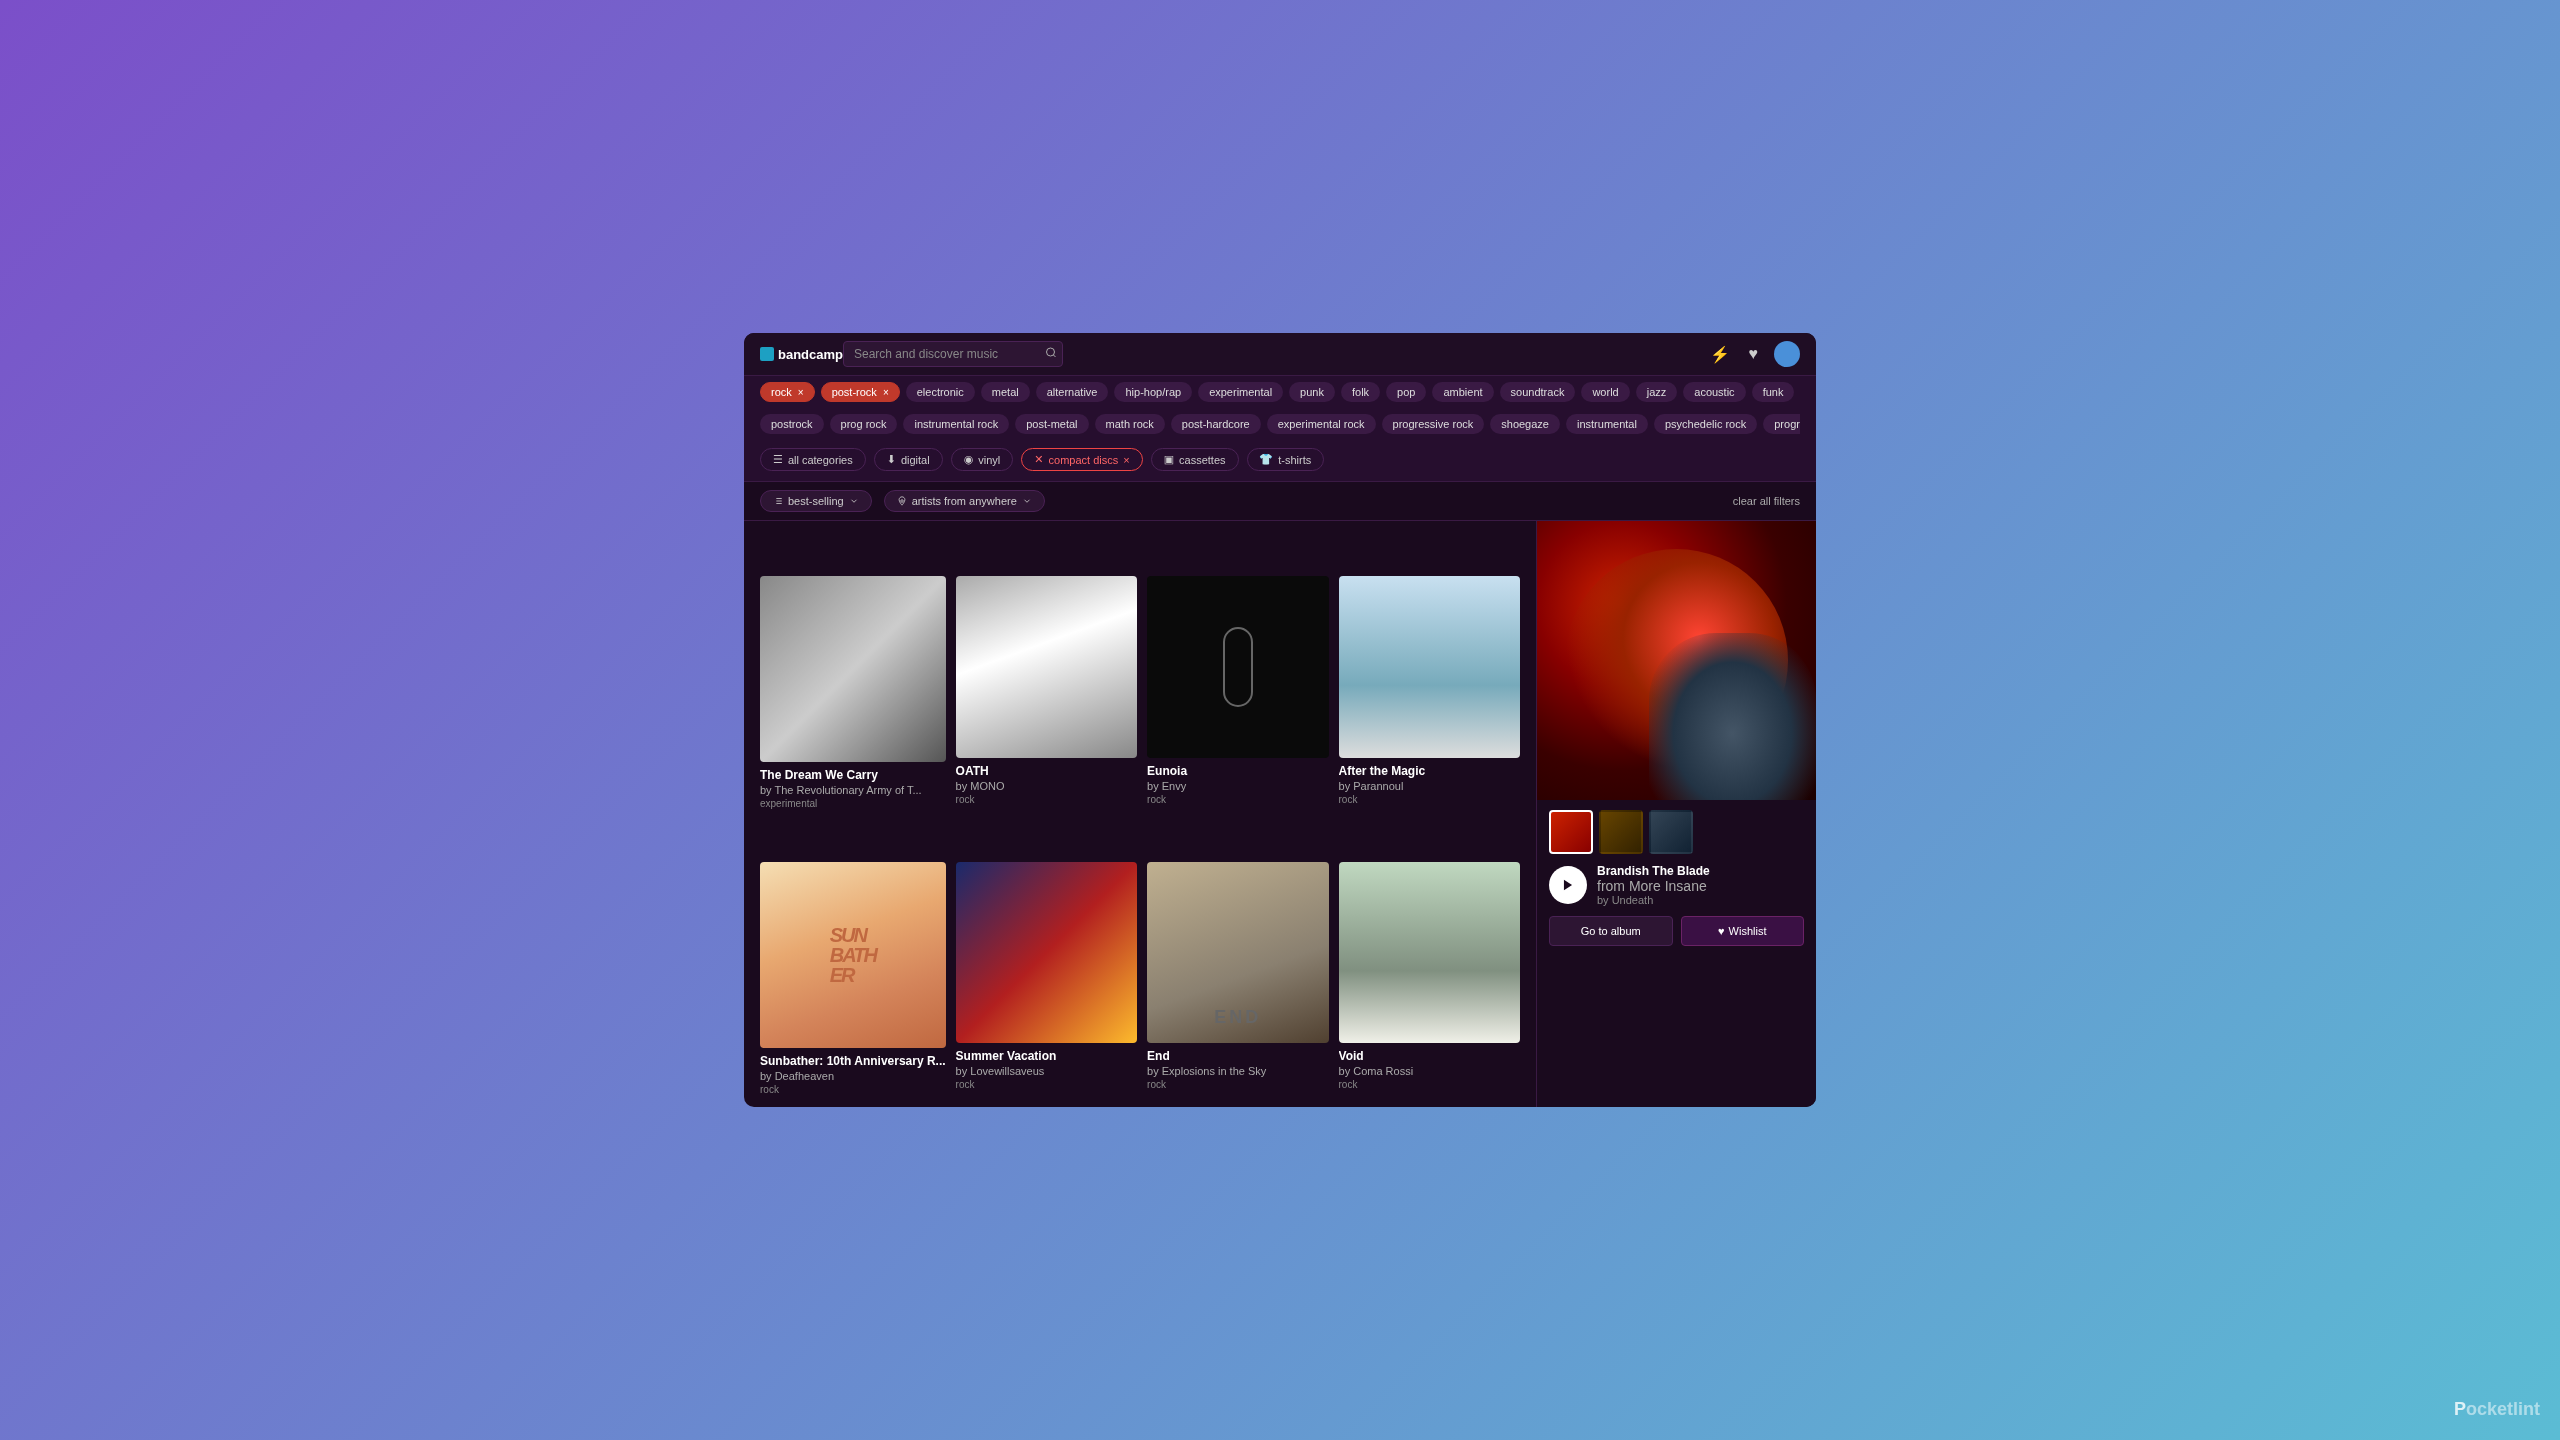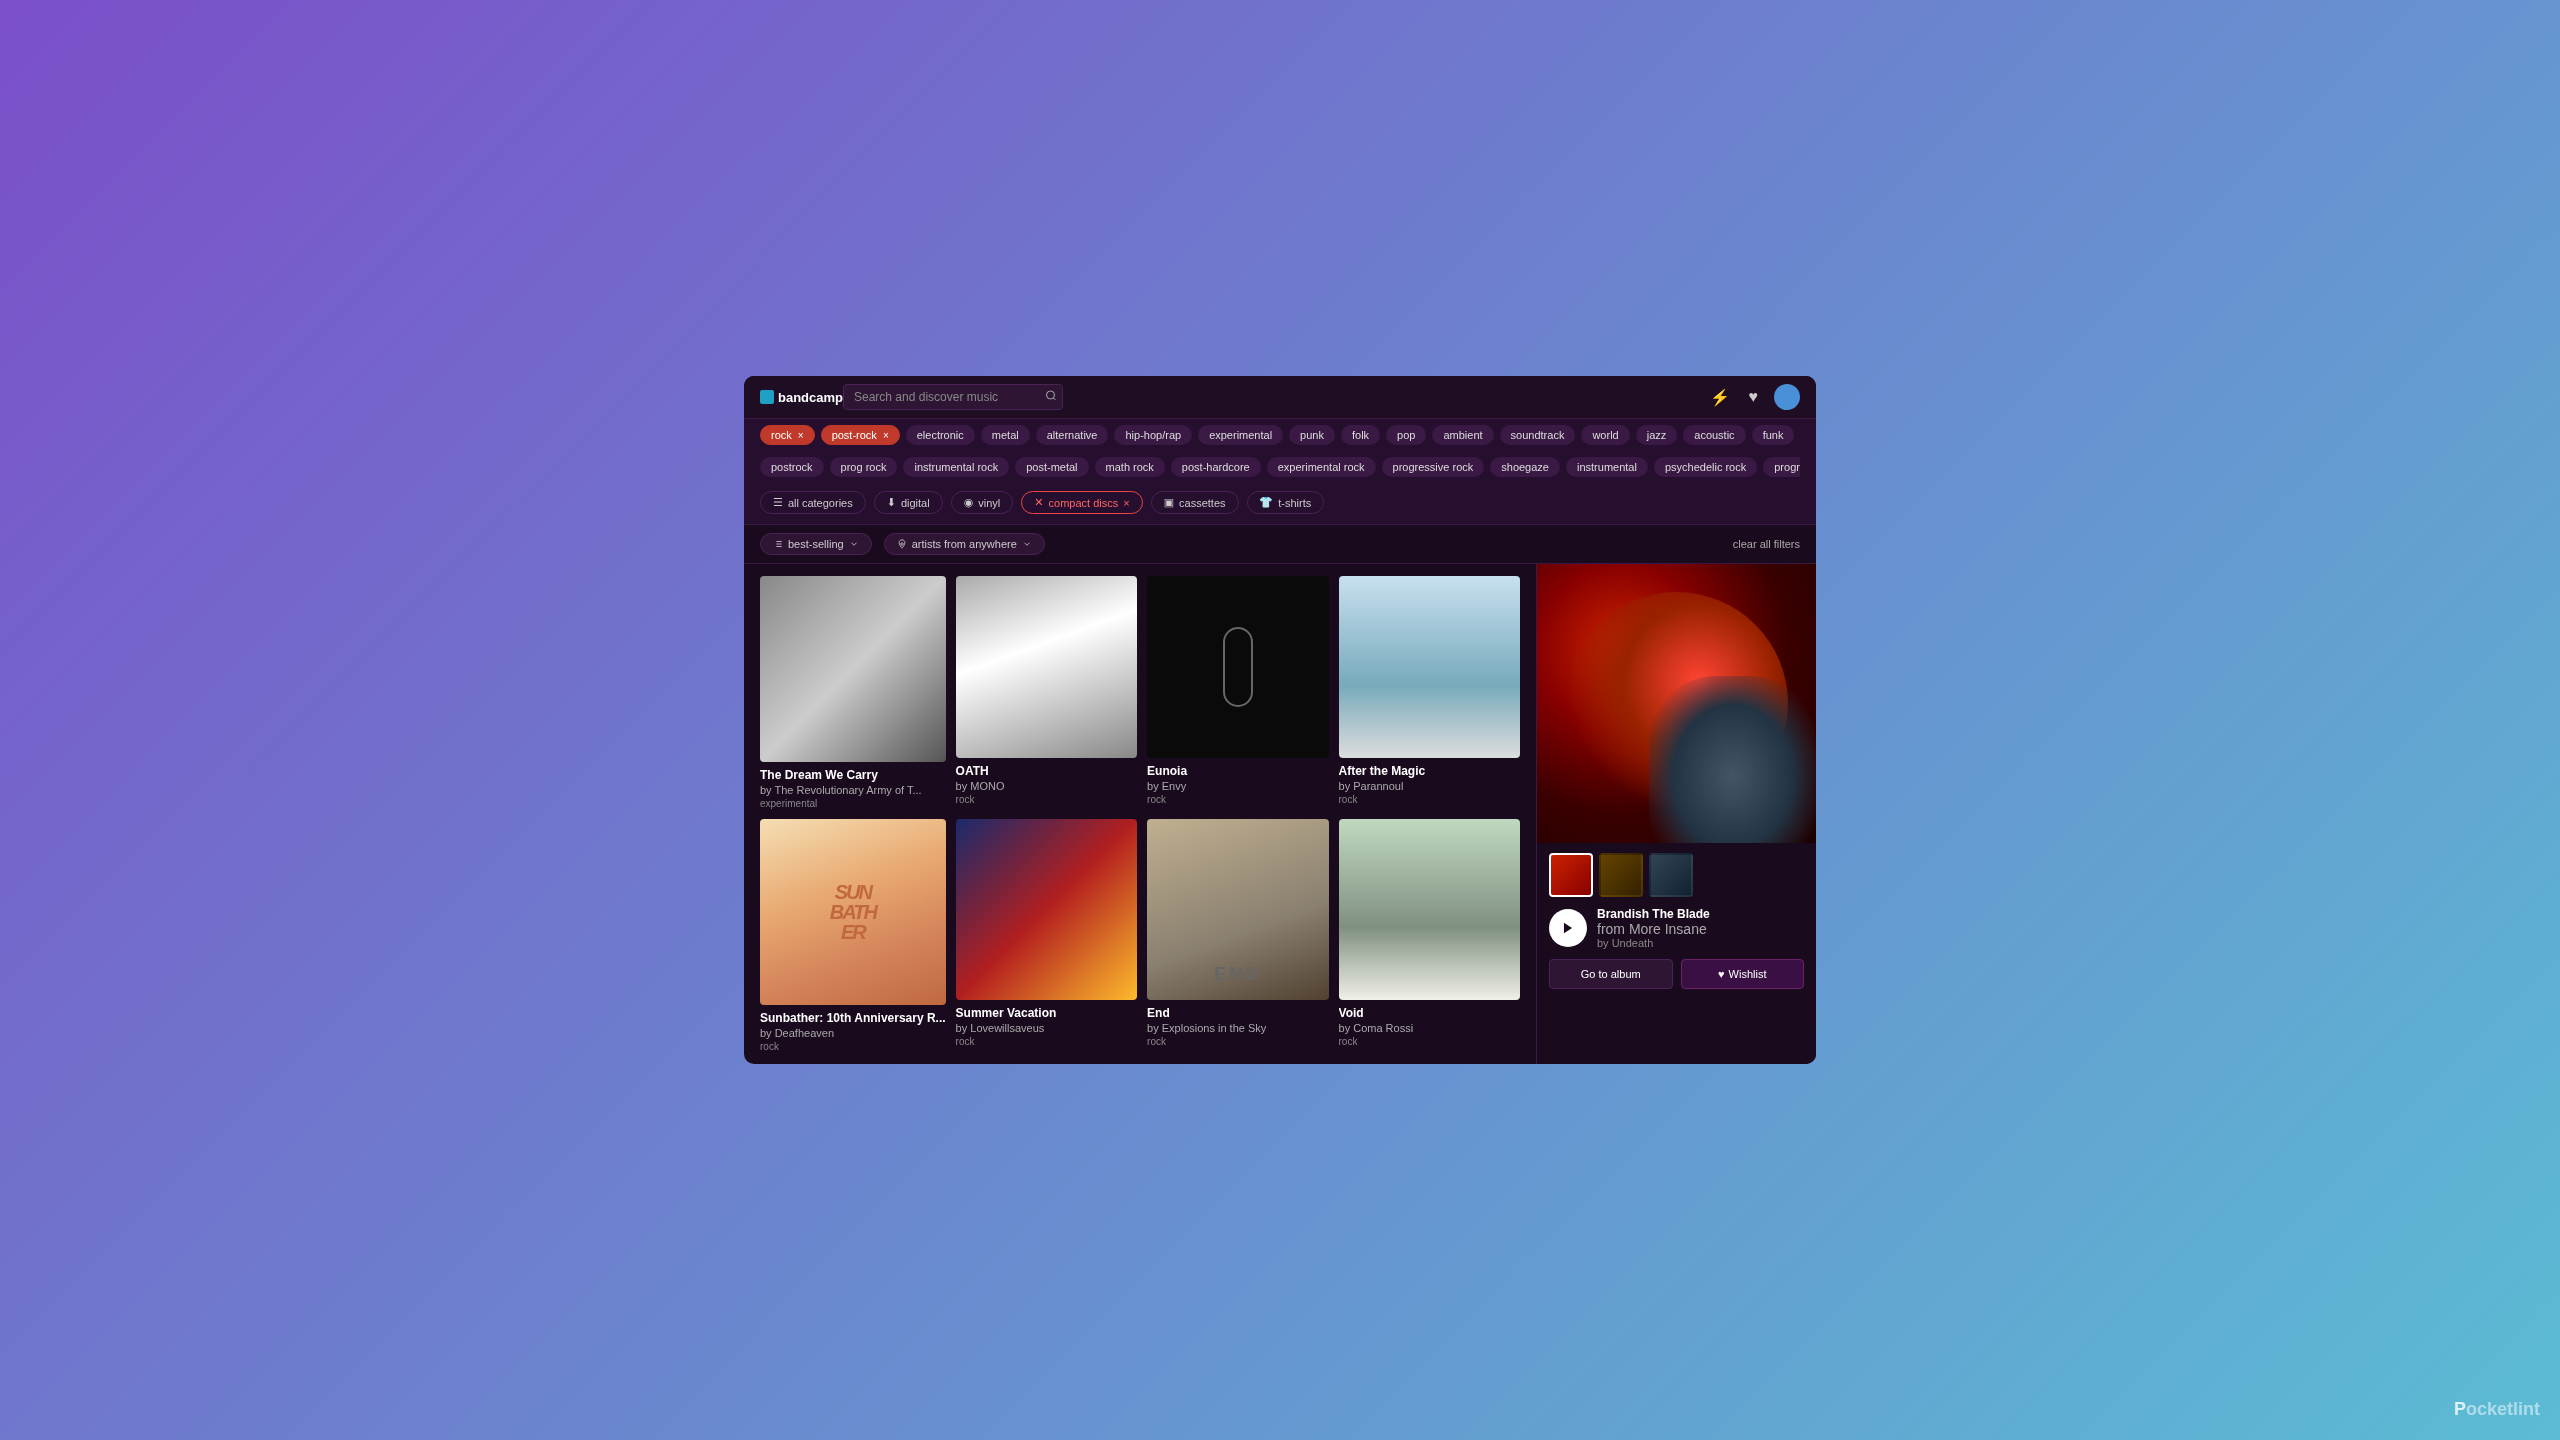--- a/index.html
+++ b/index.html
@@ -226,20 +226,21 @@
     }
     .album-grid {
       flex: 1;
       padding: 12px 16px;
       display: grid;
       grid-template-columns: repeat(4, 1fr);
       gap: 10px;
     }
     .album-card {
       cursor: pointer;
+      margin-top: 43px;
     }
     .album-cover {
       width: 100%;
       aspect-ratio: 1;
       border-radius: 4px;
       overflow: hidden;
       margin-bottom: 6px;
       background: #333;
       position: relative;
     }
@@ -534,21 +535,21 @@
           <div class="album-genre">rock</div>
         </div>
         <div class="album-card">
           <div class="album-cover cover-after"></div>
           <div class="album-title">After the Magic</div>
           <div class="album-artist">by Parannoul</div>
           <div class="album-genre">rock</div>
         </div>
         <div class="album-card">
           <div class="album-cover cover-sunbather" style="background: linear-gradient(160deg, rgb(245, 222, 179) 0%, rgb(232, 168, 112) 40%, rgb(212, 132, 90) 70%, rgb(192, 104, 64) 100%);">
-            <div style="display:flex;align-items:center;justify-content:center;height:100%;font-size:20px;font-weight:900;color:#c06840;letter-spacing:-2px;line-height:1;padding:10px;text-align:center;font-style:italic;">SUN<br>BATH<br>ER</div>
+            <div style="display:flex;align-items:center;justify-content:center;height:100%;font-size:20px;font-weight:900;color:#c06840;letter-spacing:-2px;line-height:1;padding:10px;text-align:left;font-style:italic;">SUN<br>BATH<br>ER</div>
           </div>
           <div class="album-title">Sunbather: 10th Anniversary R...</div>
           <div class="album-artist">by Deafheaven</div>
           <div class="album-genre">rock</div>
         </div>
         <div class="album-card">
           <div class="album-cover cover-summer"></div>
           <div class="album-title">Summer Vacation</div>
           <div class="album-artist">by Lovewillsaveus</div>
           <div class="album-genre">rock</div>

